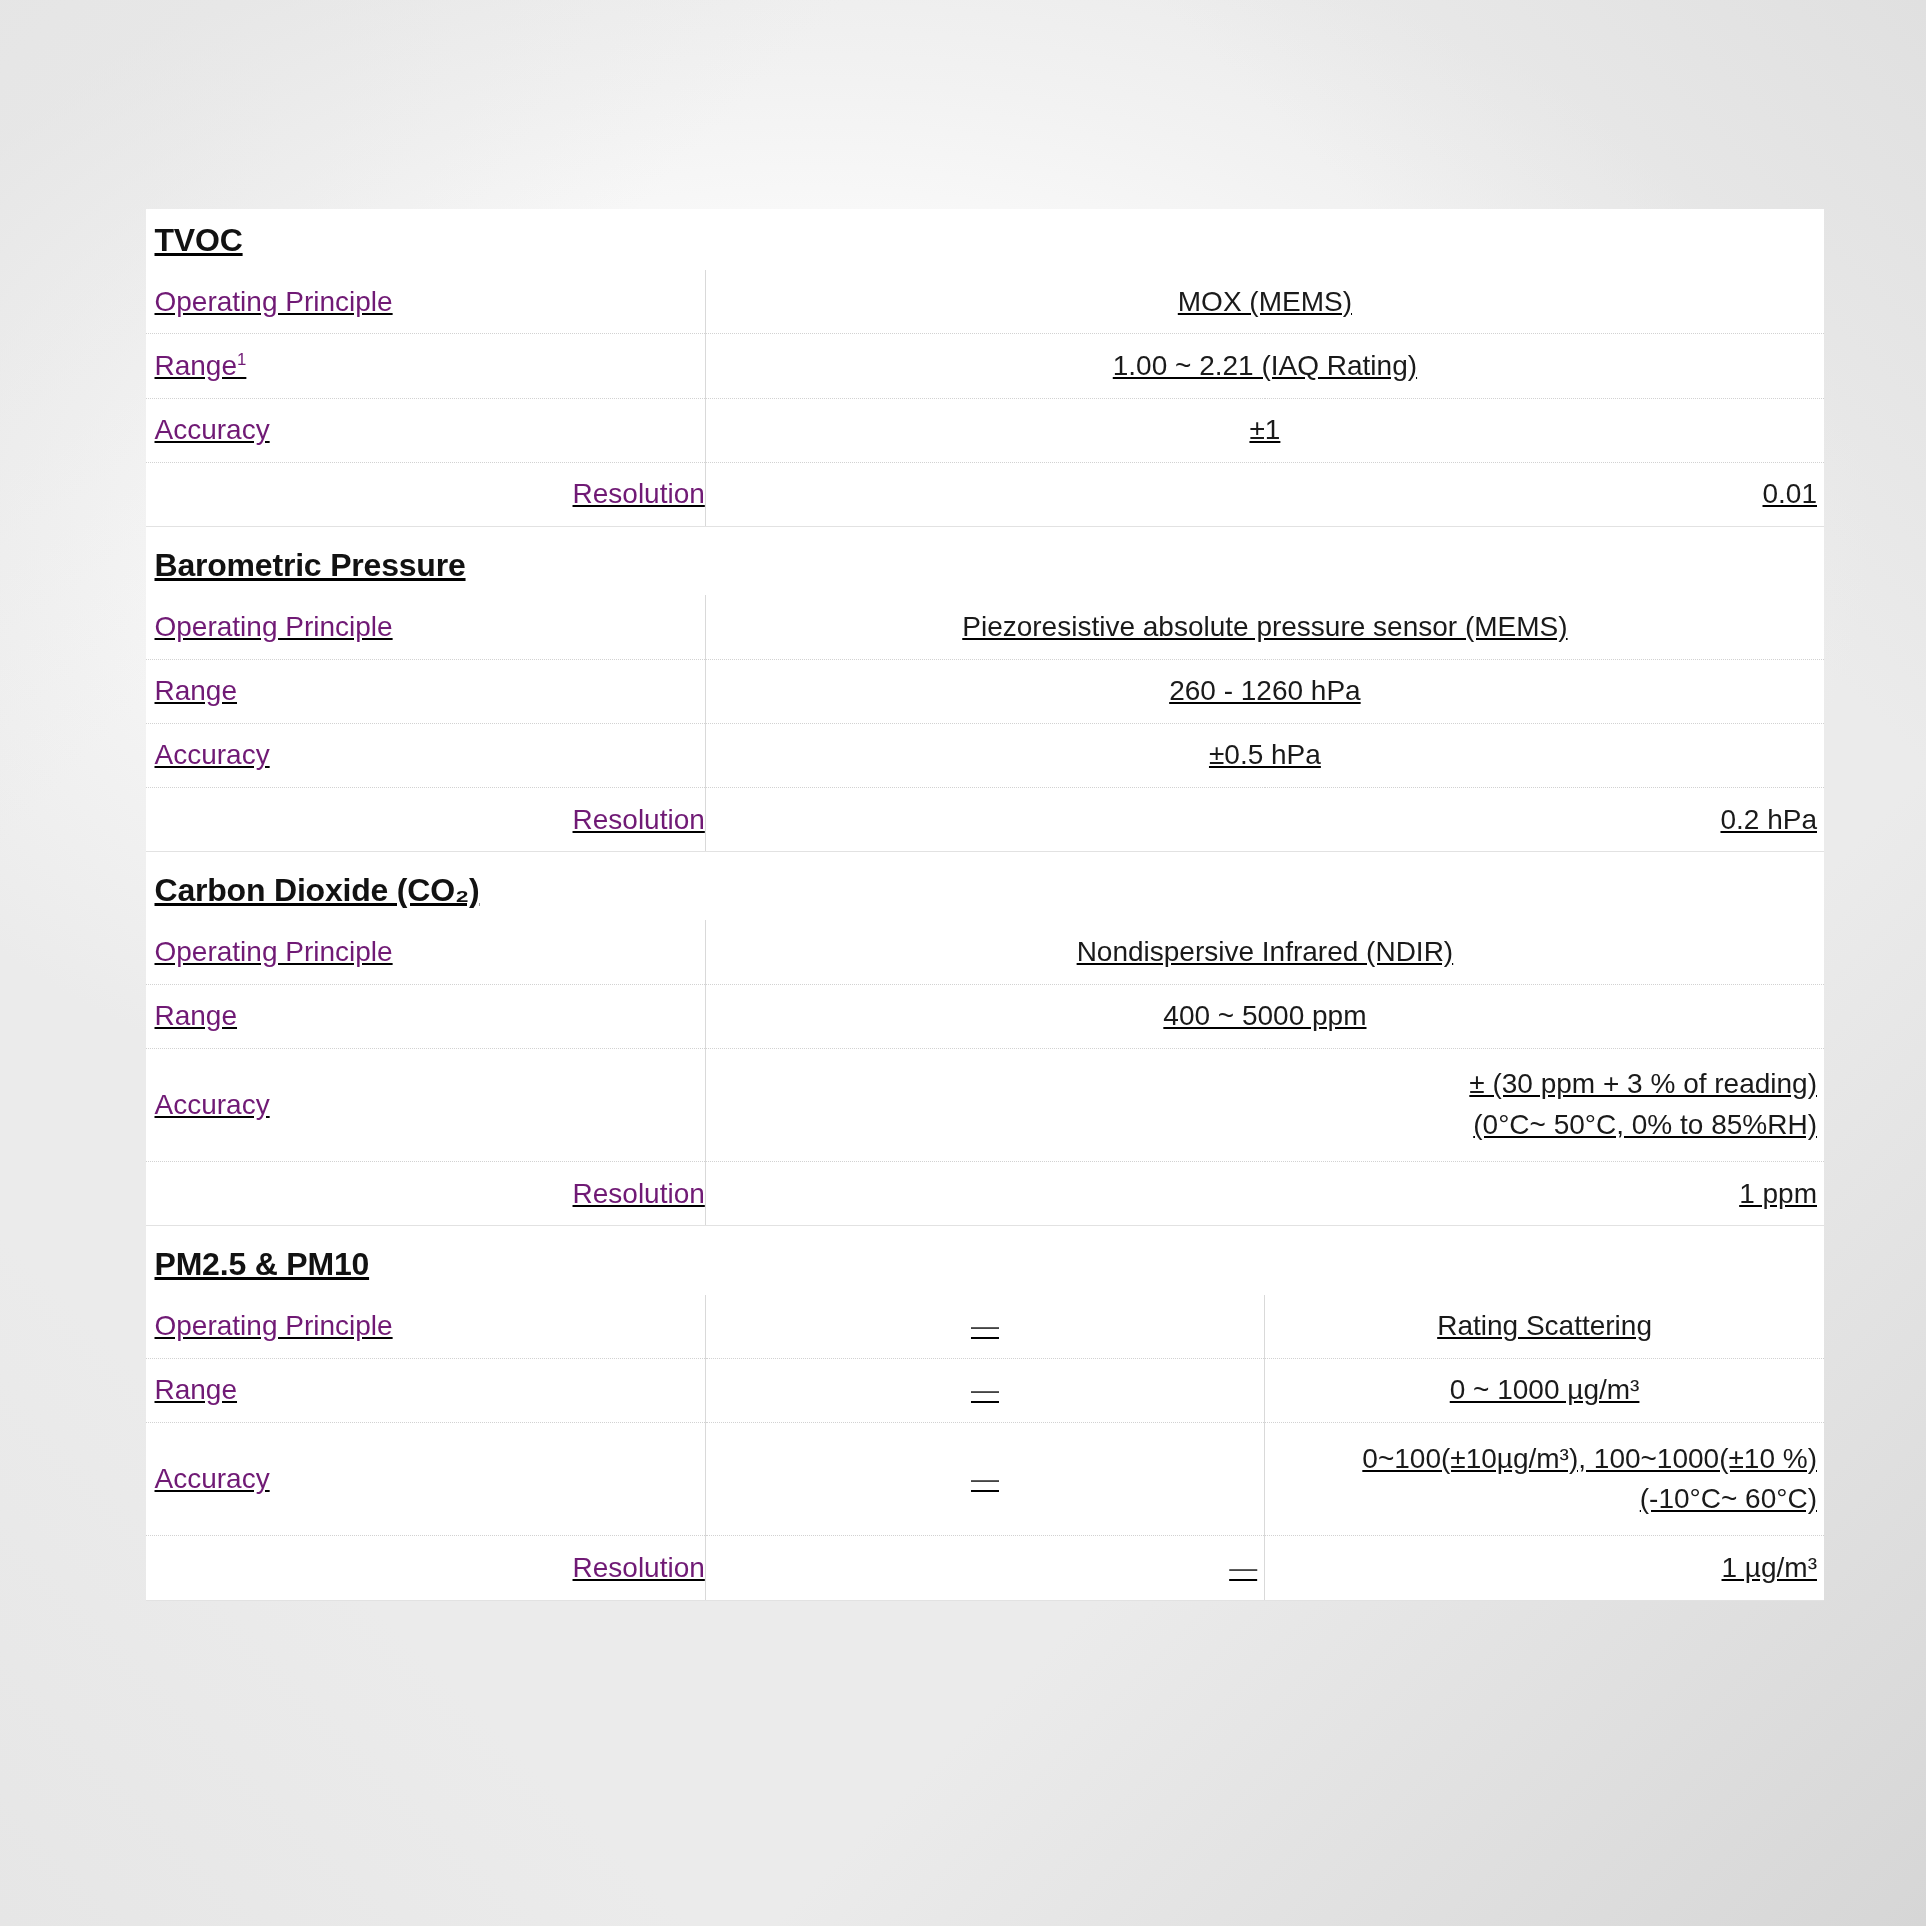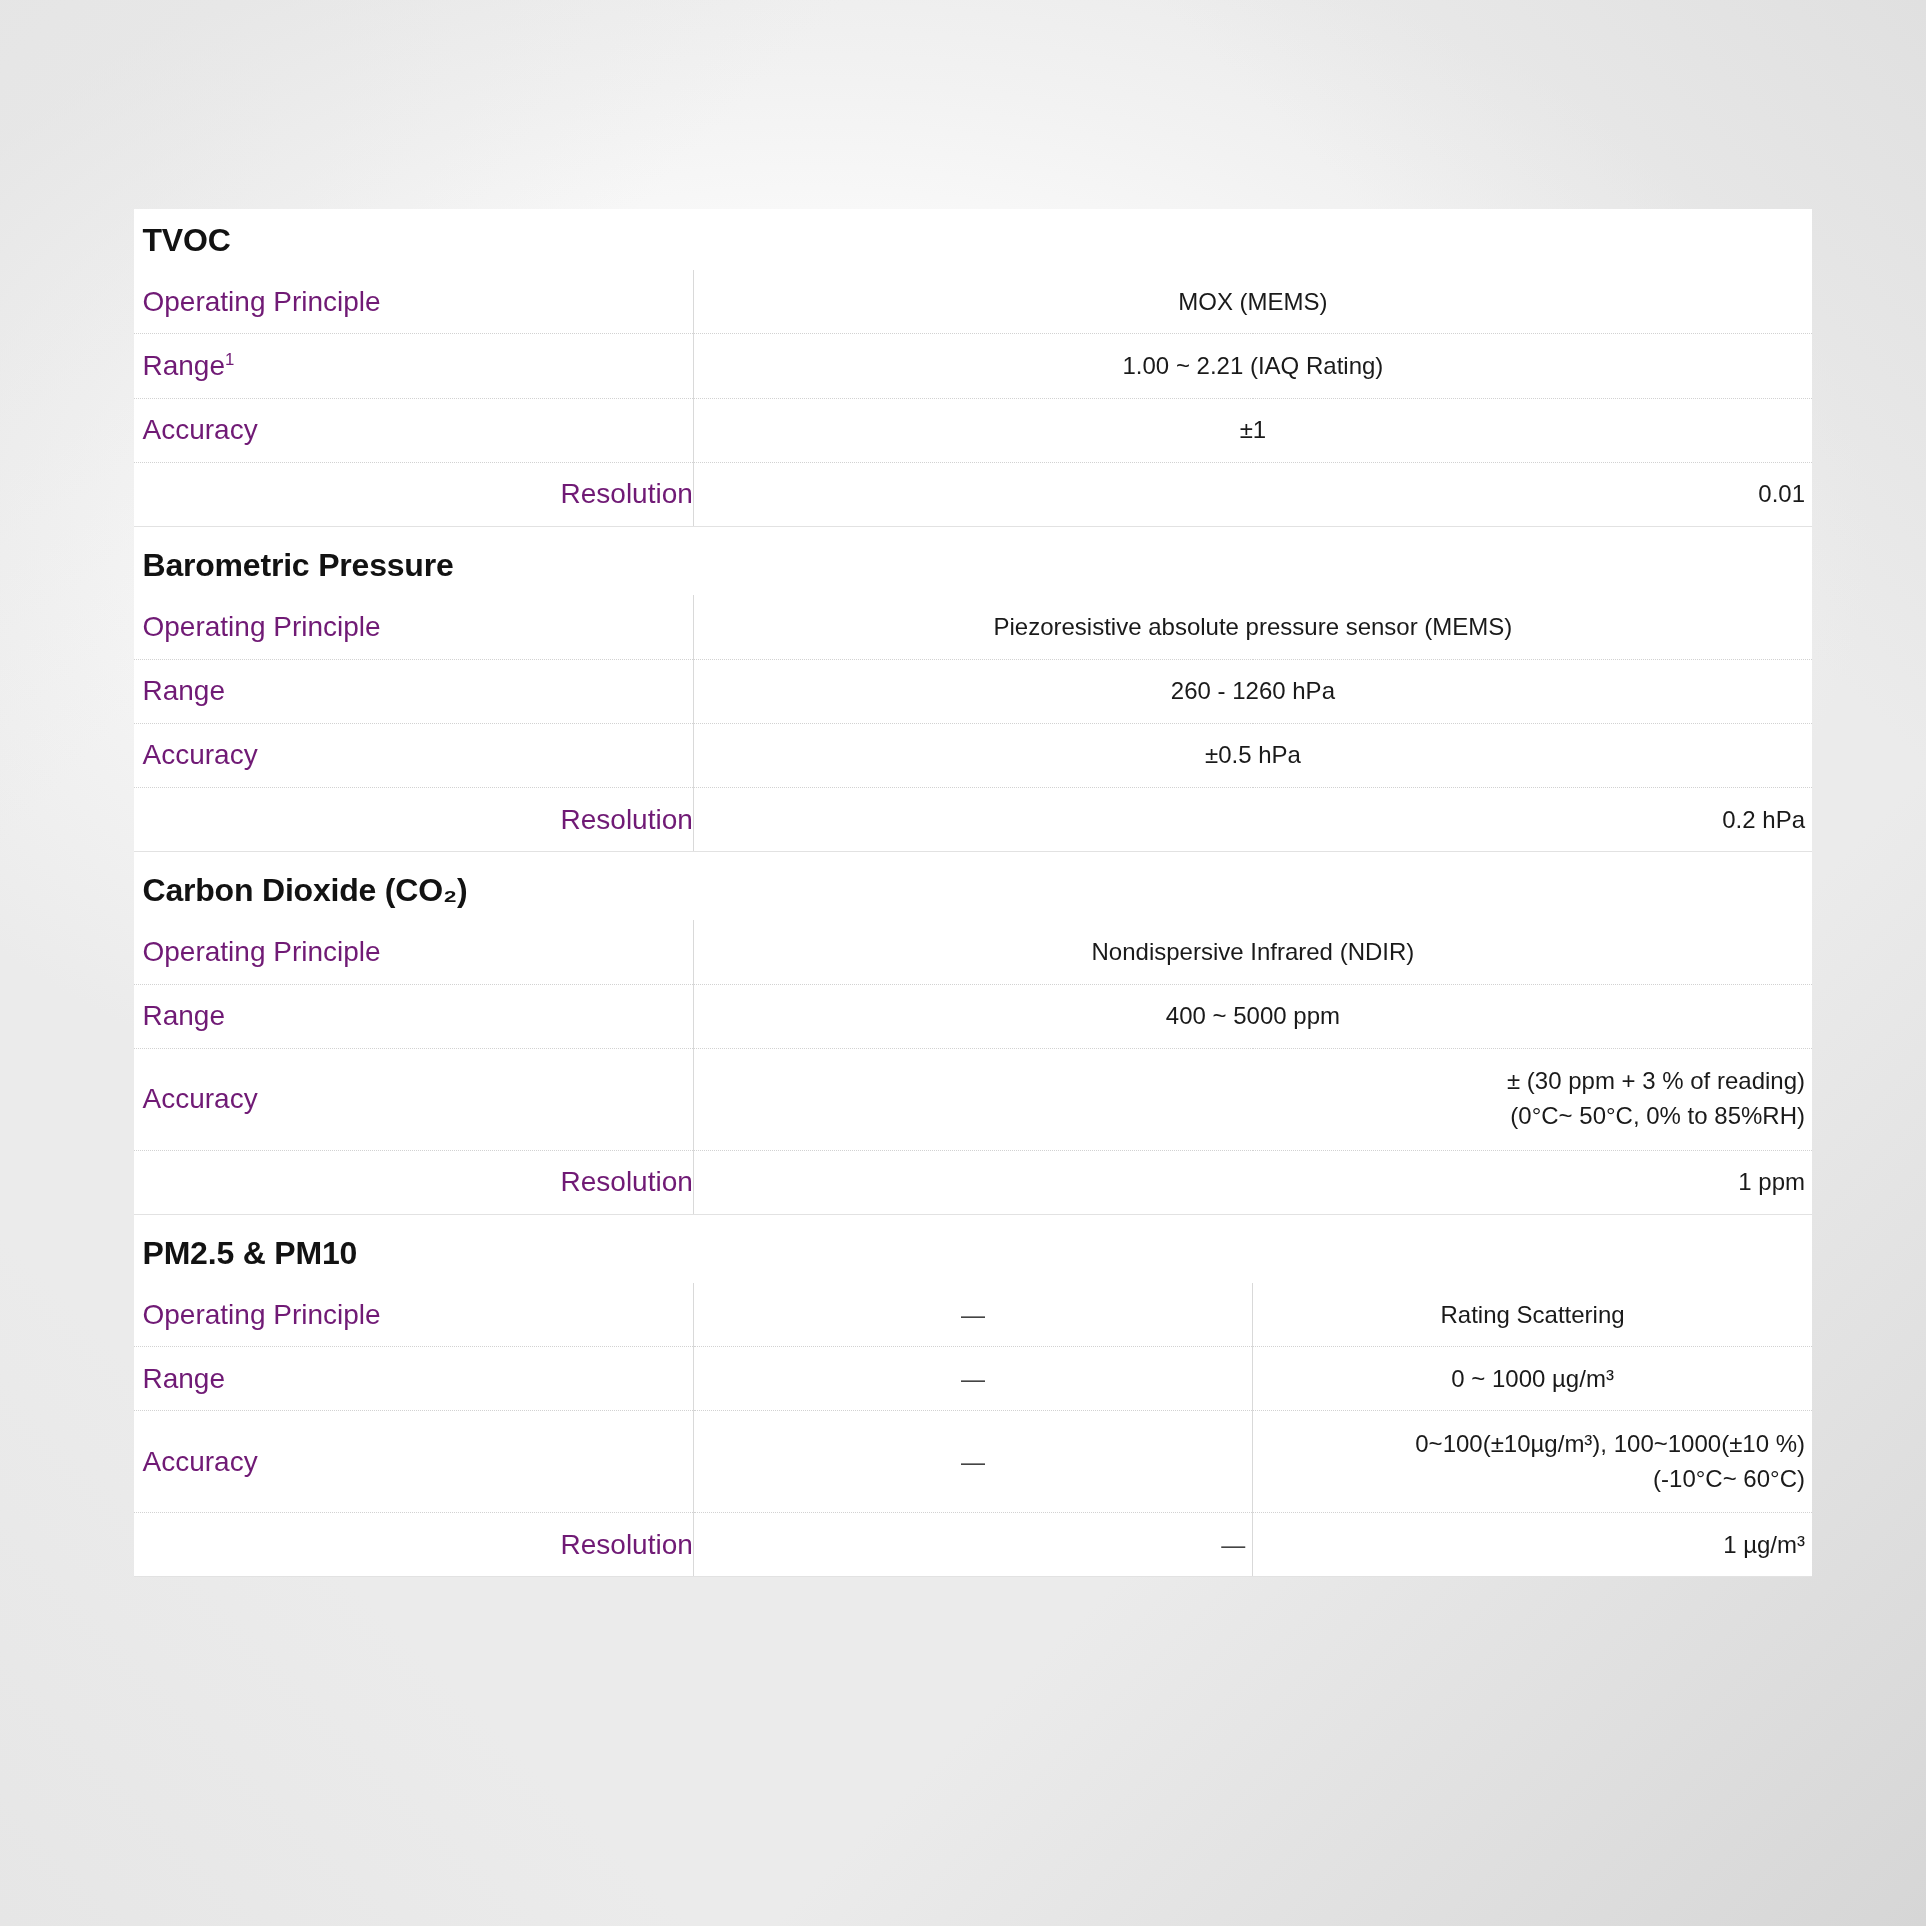--- a/index.html
+++ b/index.html
@@ -28,25 +28,26 @@
     background:
       linear-gradient(135deg, rgba(225,225,225,0.55) 0%, rgba(255,255,255,0) 22%),
       linear-gradient(225deg, rgba(218,218,218,0.65) 0%, rgba(255,255,255,0) 20%),
       linear-gradient(45deg, rgba(225,225,225,0.5) 0%, rgba(255,255,255,0) 18%),
       linear-gradient(315deg, rgba(205,205,205,0.7) 0%, rgba(255,255,255,0) 30%);
     pointer-events: none;
   }
 
   .spec-card {
     position: absolute;
-    left: 134px;
+    left: 146px;
     top: 209px;
     width: 1678px;
     background: #ffffff;
     padding: 0;
+    text-decoration: underline;
   }
 
   table.spec {
     width: 100%;
     border-collapse: collapse;
     table-layout: fixed;
   }
 
   tr.section-row > td {
     padding: 20px 0 11.3px 8.5px;
@@ -66,21 +67,21 @@
     font-size: 28px;
     color: #701a75;
     border-right: 1.4px solid #d9d9d9;
     border-bottom: 1.4px dotted #d2d2d2;
     vertical-align: middle;
     white-space: nowrap;
   }
 
   td.value {
     padding: 15.6px 7px;
-    font-size: 24px;
+    font-size: 28px;
     color: #1a1a1a;
     text-align: center;
     border-bottom: 1.4px dotted #d2d2d2;
     vertical-align: middle;
   }
   td.value.dash {
     border-right: 1.4px solid #d9d9d9;
     width: 609px;
     color: #444;
   }

